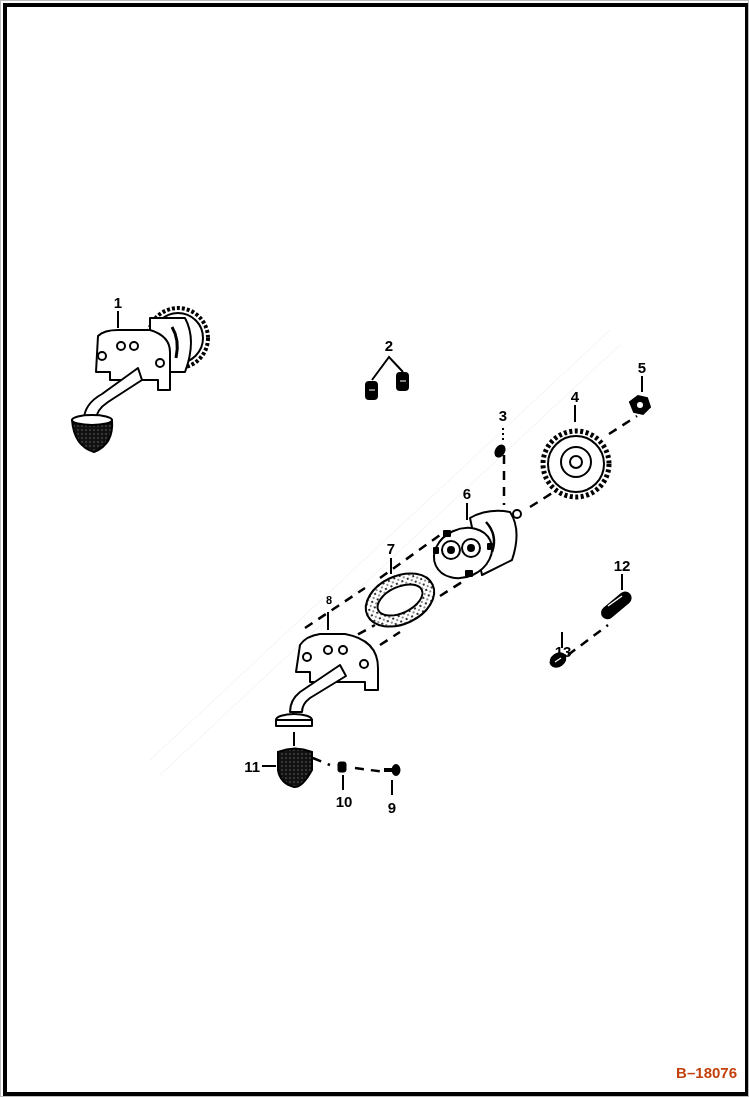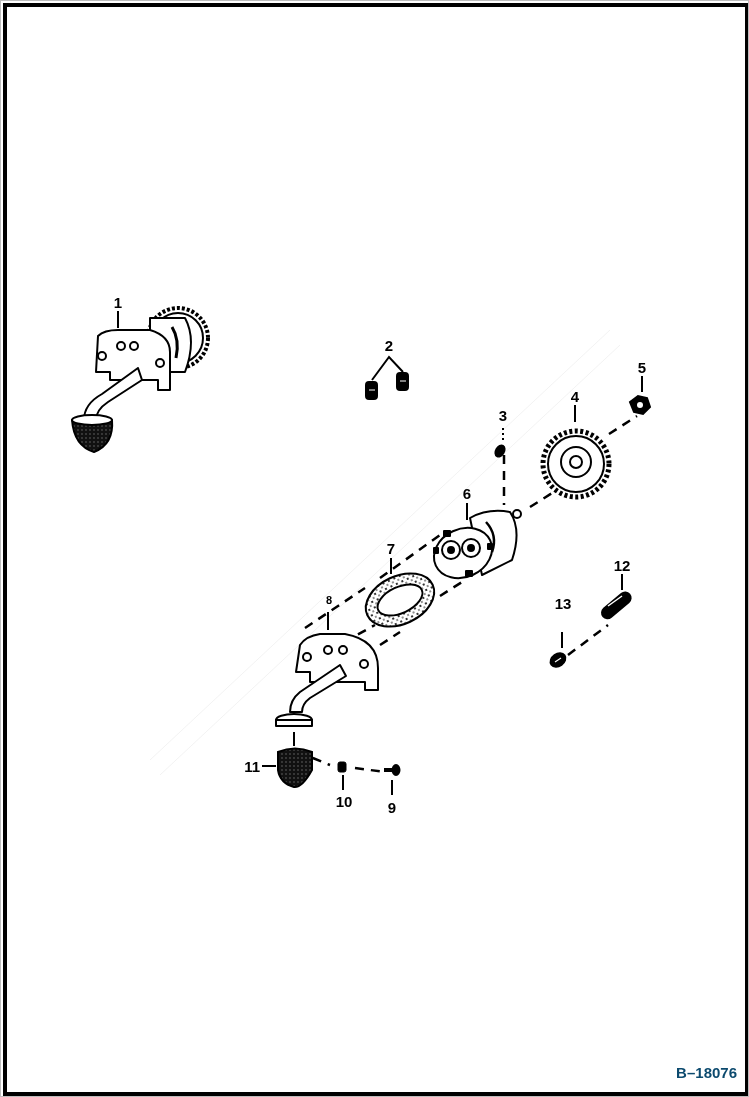--- a/index.html
+++ b/index.html
@@ -6,21 +6,21 @@
   body { width:749px; height:1097px; position:relative; overflow:hidden;
          font-family:"Liberation Sans", sans-serif; }
   .frame { position:absolute; left:3px; top:3px; width:738px; height:1085px;
            border:4px solid #000; box-sizing:content-box; background:#fff; }
   .edge-shadow { position:absolute; left:0; top:0; width:749px; height:1097px;
                  box-shadow: inset 0 0 0 1px #bdbdbd; pointer-events:none; }
   svg.diagram { position:absolute; left:0; top:0; }
   .callout { position:absolute; font-weight:bold; font-size:15px; color:#000;
              line-height:1; transform:translate(-50%,0); white-space:nowrap; }
   .callout.left { transform:translate(-100%,-50%); }
-  .figid { position:absolute; right:12px; bottom:16px; font-weight:bold; font-size:15px; color:#0c4a6e; }
+  .figid { position:absolute; right:12px; bottom:16px; font-weight:bold; font-size:15px; color:#c2410c; }
 </style>
 </head>
 <body>
 
 <div class="frame"></div>
 <div class="edge-shadow"></div>
 
 <svg class="diagram" width="749" height="1097" viewBox="0 0 749 1097">
   <defs>
     <pattern id="mesh" width="4" height="4" patternUnits="userSpaceOnUse">
@@ -174,15 +174,15 @@
 <div class="callout" style="left:503px;top:408px;">3</div>
 <div class="callout" style="left:575px;top:389px;">4</div>
 <div class="callout" style="left:642px;top:360px;">5</div>
 <div class="callout" style="left:467px;top:486px;">6</div>
 <div class="callout" style="left:391px;top:541px;">7</div>
 <div class="callout" style="left:329px;top:595px;font-size:11px;">8</div>
 <div class="callout" style="left:392px;top:800px;">9</div>
 <div class="callout" style="left:344px;top:794px;text-align:right;">10</div>
 <div class="callout left" style="left:260px;top:766px;">11</div>
 <div class="callout" style="left:622px;top:558px;">12</div>
-<div class="callout" style="left:563px;top:596px;">13</div>
+<div class="callout" style="left:563px;top:644px;">13</div>
 
 <div class="figid">B–18076</div>
 
 </body></html>

